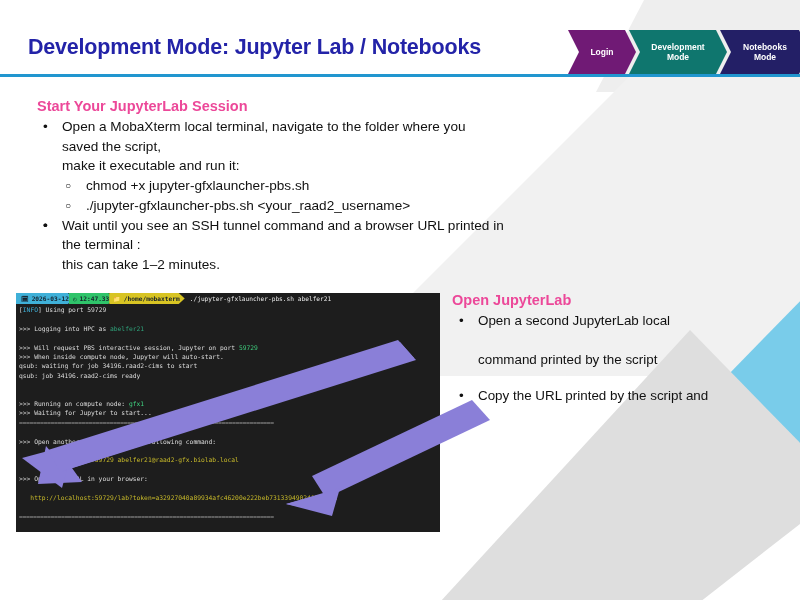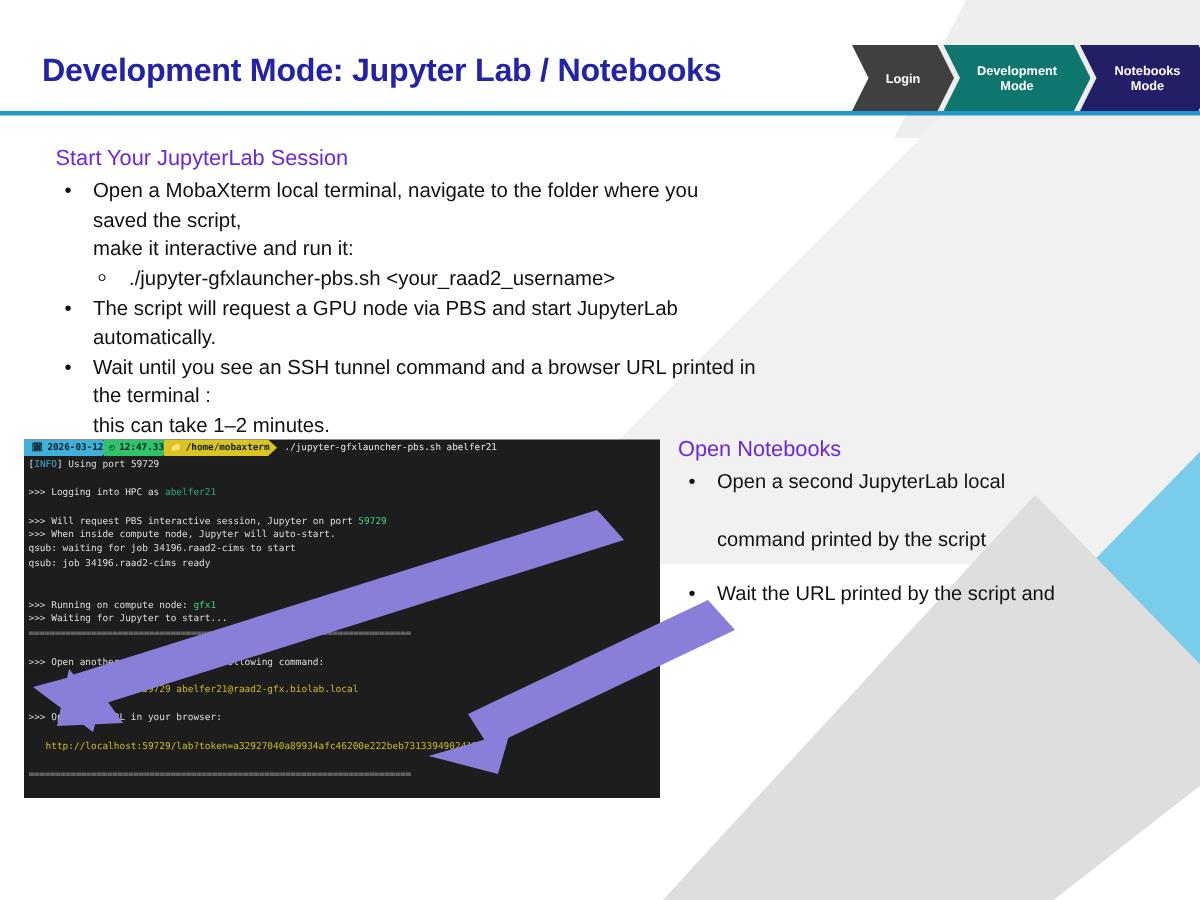--- a/index.html
+++ b/index.html
@@ -67,28 +67,28 @@
   .chev{
     position:relative;height:44px;
     display:flex;align-items:center;justify-content:center;
     color:#ffffff;text-align:center;
     font-size:8.5px;line-height:10.5px;font-weight:600;
     padding:0 3px;
     clip-path:polygon(0 0, calc(100% - 11px) 0, 100% 50%, calc(100% - 11px) 100%, 0 100%, 11px 50%);
     margin-left:-7px;
   }
   .chev:first-child{margin-left:0;}
-  .chev-login{width:62px;background:#404040;}
+  .chev-login{width:62px;background:#701a75;}
   .chev-dev{width:92px;background:#0f766e;color:#ffffff;}
   .chev-prod{width:84px;background:#231f66;}
 
   
   #left-content{position:absolute;top:98px;left:34px;width:470px;}
   .sec-head{
-    color:#6d28d9;font-size:14.5px;margin:0 0 3px 3px;font-weight:400;
+    color:#ec4899;font-size:14.5px;margin:0 0 3px 3px;font-weight:700;
   }
   ul.bullets{list-style:none;margin:0;padding:0;}
   ul.bullets > li{
     position:relative;padding-left:28px;
     font-size:13.6px;line-height:19.5px;color:#111111;
     margin-bottom:0px;
   }
   ul.bullets > li .b-dot{
     position:absolute;left:9px;top:0px;font-size:13.6px;color:#111;
   }
@@ -176,34 +176,34 @@
       </span>
     </div>
   </div>
 
   <div id="left-content">
     <div class="sec-head">Start Your JupyterLab Session</div>
     <ul class="bullets">
       <li>
         <span class="b-dot">•</span>
         <span>Open a MobaXterm local terminal, navigate to the folder where you saved the script,</span><br>
-        <span>make it interactive and run it:</span>
+        <span>make it executable and run it:</span>
       </li>
       <ul class="sub">
         <li>
           <span class="b-circ">○</span>
+          <span>chmod +x jupyter-gfxlauncher-pbs.sh</span>
         </li>
         <li>
           <span class="b-circ">○</span>
           <span>./jupyter-gfxlauncher-pbs.sh &lt;your_raad2_username&gt;</span>
         </li>
       </ul>
       <li>
         <span class="b-dot">•</span>
-        <span>The script will request a GPU node via PBS and start JupyterLab automatically.</span>
       </li>
       <li>
         <span class="b-dot">•</span>
         <span>Wait until you see an SSH tunnel command and a browser URL printed in the terminal :</span><br>
         <span>this can take 1–2 minutes.</span>
       </li>
     </ul>
   </div>
 
   <div id="terminal">
@@ -233,29 +233,29 @@
     </g>
   </svg>
 
   <svg class="arrow" style="top:400px;left:250px;" width="250" height="130" viewBox="0 0 250 130">
     <polygon points="222,0 240,20 76,98 62,76" fill="#8a7fd8"></polygon>
     <polygon points="36,104 88,90 76,112" fill="#8a7fd8"></polygon>
     <polygon points="36,104 90,88 82,116" fill="#8a7fd8"></polygon>
   </svg>
 
   <div id="right-content">
-    <div class="sec-head">Open Notebooks</div>
+    <div class="sec-head">Open JupyterLab</div>
     <ul class="rbullets">
       <li>
         <span class="b-dot">•</span>
         <span>Open a second JupyterLab local</span><br>
         <br>
         <span>command printed by the script</span>
       </li>
       <li class="gap"></li>
       <li>
         <span class="b-dot">•</span>
-        <span>Wait the URL printed by the script and</span><br>
+        <span>Copy the URL printed by the script and</span><br>
       </li>
     </ul>
   </div>
 
 </div>
 
 </body></html>

